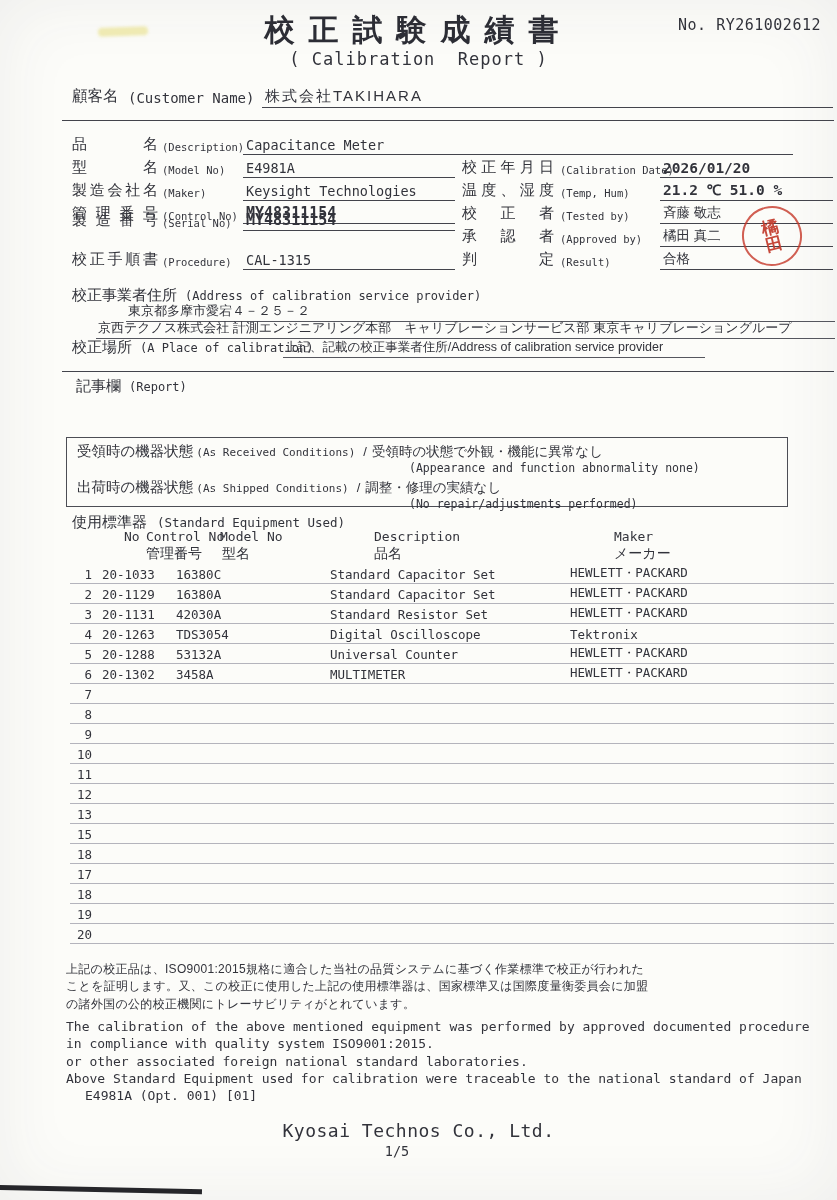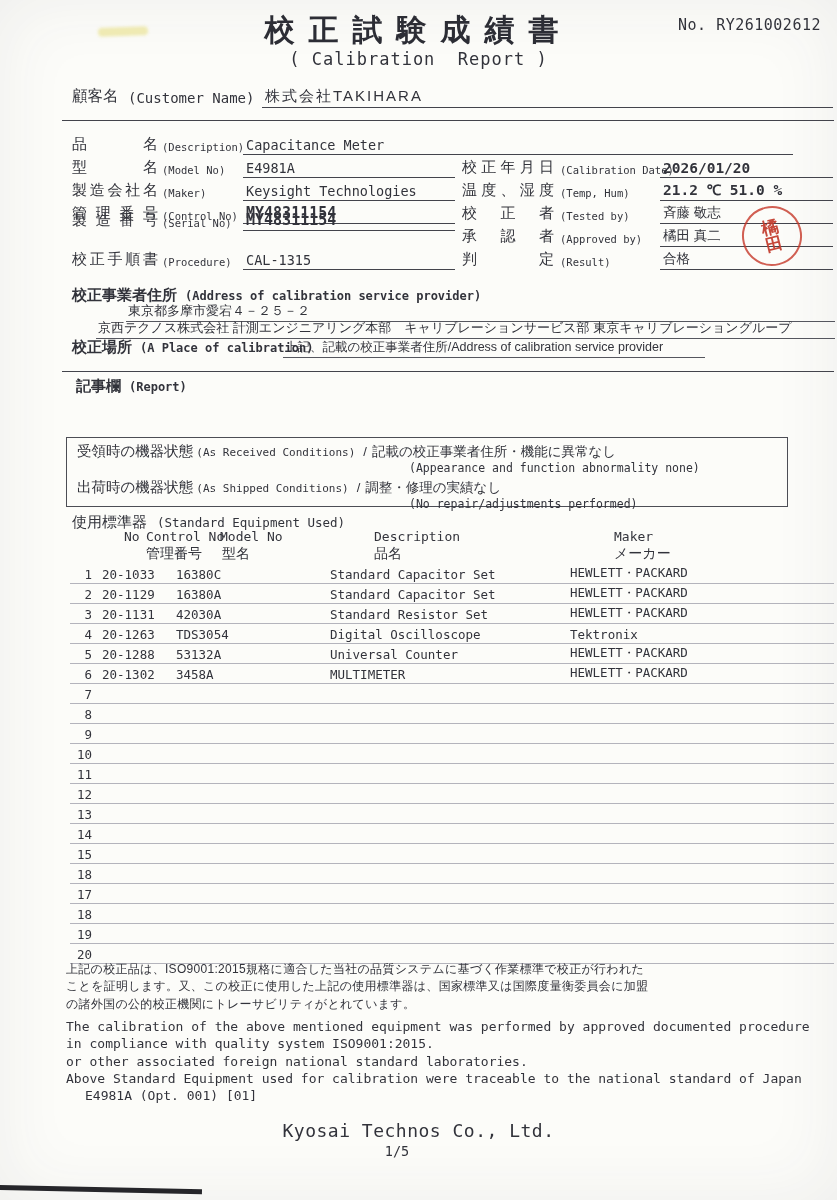--- a/index.html
+++ b/index.html
@@ -37,21 +37,21 @@
   .frow-r .fval.big{font-size:14.5px;font-weight:bold;}
 
   
   .cust{top:86px;left:72px;width:762px;height:22px;position:absolute;}
   .cust .jlbl{position:absolute;left:0;bottom:1px;font-size:15.5px;}
   .cust .elbl{position:absolute;left:56px;bottom:2px;font-size:14px;}
   .cust .fval{left:190px;width:566px;font-size:15px;letter-spacing:2px;}
   .hline{position:absolute;left:62px;width:772px;border-top:1.5px solid #43444c;}
 
   
-  .lblrow{position:absolute;font-size:15px;white-space:nowrap;font-weight:bold;}
+  .lblrow{position:absolute;font-size:15px;white-space:nowrap;}
   .lblrow .en{font-size:12px;margin-left:8px;}
   .addr-line{position:absolute;border-bottom:1.2px solid #55565e;font-size:13px;
              padding:0 2px 1px 2px;white-space:nowrap;}
   .place-val{position:absolute;border-bottom:1.2px solid #55565e;font-size:12.5px;
              padding:0 2px 1px 2px;white-space:nowrap;}
 
   
   .cond-box{position:absolute;left:66px;top:437px;width:722px;height:70px;
             border:1.3px solid #4c4d55;box-sizing:border-box;padding:4px 0 0 10px;}
   .cond-line1{white-space:nowrap;}
@@ -185,21 +185,21 @@
   </div>
   <div class="place-val jp" style="left:283px;top:339px;width:418px;">上記、記載の校正事業者住所/Address of calibration service provider</div>
 
   <div class="hline" style="top:371px;"></div>
   <div class="lblrow jp" style="left:76px;top:377px;">
     <span>記事欄</span><span class="en mono">(Report)</span>
   </div>
 
   <div class="cond-box">
     <div class="cond-line1">
-      <span class="cjp jp">受領時の機器状態</span><span class="cen mono">(As Received Conditions)</span><span class="sep">/</span><span class="ctxt jp">記載の校正事業者住所・機能に異常なし</span>
+      <span class="cjp jp">受領時の機器状態</span><span class="cen mono">(As Received Conditions)</span><span class="sep">/</span><span class="ctxt jp">受領時の状態で外観・機能に異常なし</span>
     </div>
     <div class="cond-line2 mono">(Appearance and function abnormality none)</div>
     <div class="cond-line1" style="margin-top:2px;">
       <span class="cjp jp">出荷時の機器状態</span><span class="cen mono">(As Shipped Conditions)</span><span class="sep">/</span><span class="ctxt jp">調整・修理の実績なし</span>
     </div>
     <div class="cond-line2 mono">(No repair/adjustments performed)</div>
   </div>
 
   <div class="eq-title jp">
     <span>使用標準器</span><span class="en mono">(Standard Equipment Used)</span>
@@ -270,23 +270,20 @@
         <span class="c-no">10</span>
       </div>
     <div class="trow">
         <span class="c-no">11</span>
       </div>
     <div class="trow">
         <span class="c-no">12</span>
       </div>
     <div class="trow">
         <span class="c-no">13</span>
-      </div>
-    <div class="trow">
-        <span class="c-no">14</span>
       </div>
     <div class="trow">
         <span class="c-no">15</span>
       </div>
     <div class="trow">
         <span class="c-no">18</span>
       </div>
     <div class="trow">
         <span class="c-no">17</span>
       </div>

